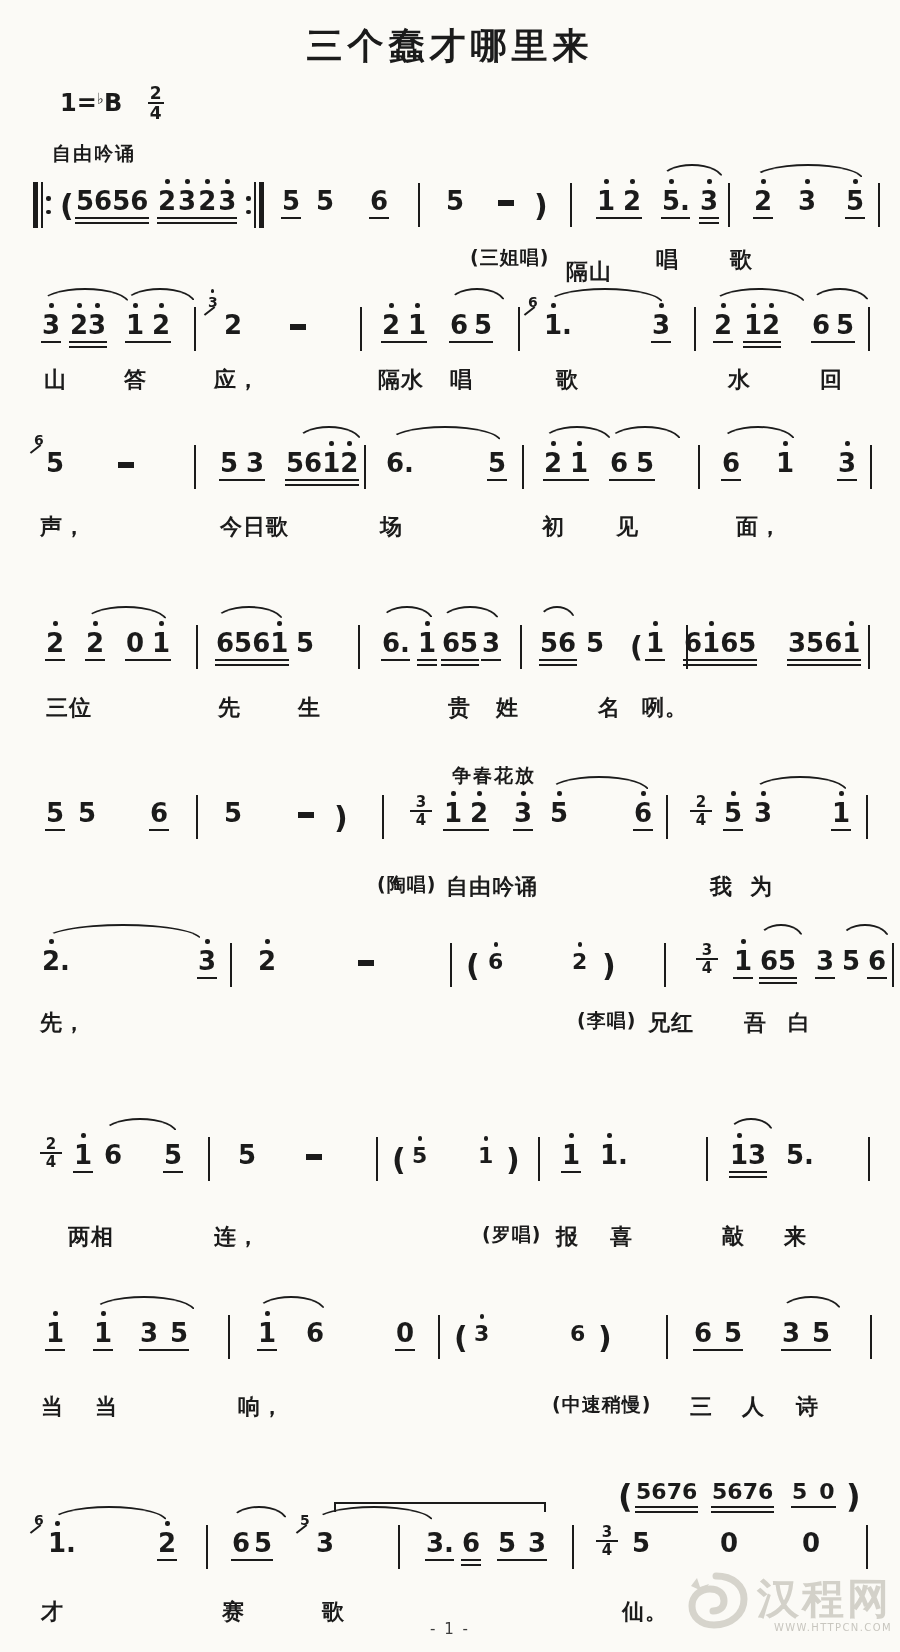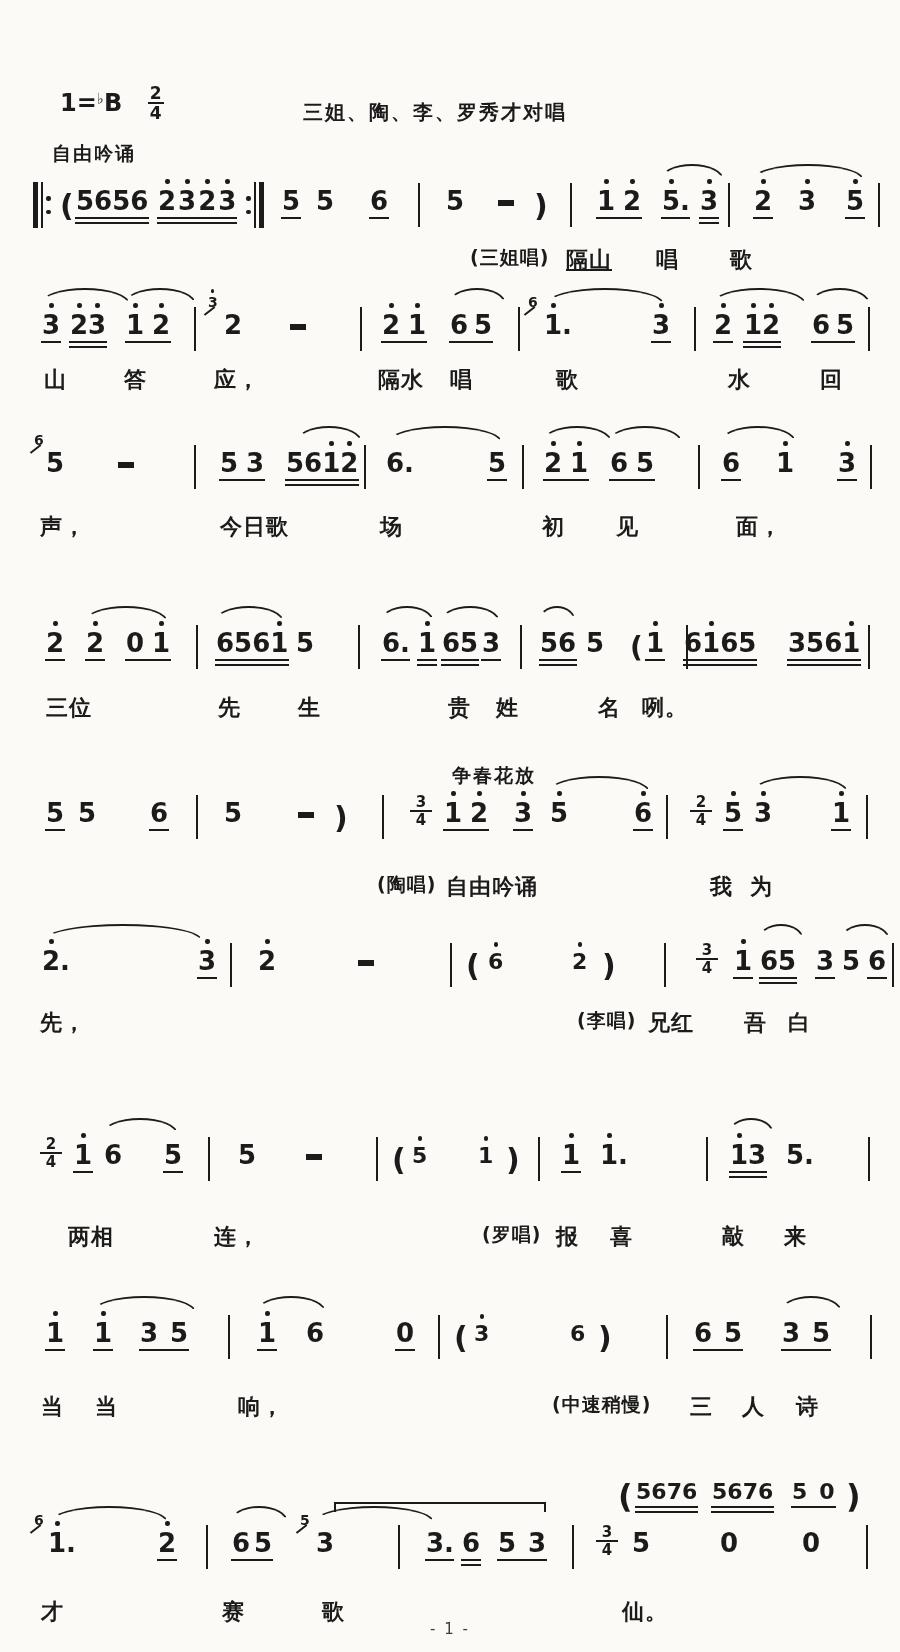--- a/index.html
+++ b/index.html
@@ -46,30 +46,30 @@
   .lyric{position:absolute;font-size:22px;font-weight:700;white-space:nowrap;letter-spacing:1px;}
   .pageno{position:absolute;left:0;right:0;bottom:14px;text-align:center;font-size:15px;color:#3d3d3d;letter-spacing:2px;}
   .wm{position:absolute;right:8px;bottom:8px;display:flex;align-items:center;gap:2px;}
   .wm-name{font-size:42px;font-weight:700;color:#d3d1c9;letter-spacing:3px;line-height:44px;}
   .wm-url{font-size:10px;color:#c8c6bf;letter-spacing:1.4px;text-align:right;margin-top:1px;}
 </style>
 </head>
 <body>
 
 <div class="page">
+  <h1 class="title">三个蠢才哪里来</h1>
 
   <div class="keyrow">
     <span class="key"><span>1=</span><span class="flat">♭</span><span>B</span></span>
     <span class="frac">
       <span class="fn">2</span>
       <span class="fd">4</span>
     </span>
   </div>
 
-  <div class="subtitle">三姐、陶、李、罗秀才对唱</div>
   <div class="tempo">自由吟诵</div>
 
   <div class="score">
       <div class="system" style="top: 152px;">
         <div class="rbar" style="left: 33px;">
           <div class="tk"></div>
           <div class="tn"></div>
           <div class="dots">
             <div class="d8"></div>
             <div class="d8"></div>
@@ -98,21 +98,21 @@
         <div class="note" style="left: 662px;"><span class="dg">5<div class="hd"></div></span><span class="aug">.</span><div class="u1"></div></div>
         <div class="note" style="left: 700px;"><span class="dg">3<div class="hd"></div></span><div class="u1"></div><div class="u2"></div></div>
         <div class="barline" style="left: 728px;"></div>
         <div class="note" style="left: 754px;"><span class="dg">2<div class="hd"></div></span><div class="u1"></div></div>
         <div class="note" style="left: 798px;"><span class="dg">3<div class="hd"></div></span></div>
         <div class="note" style="left: 846px;"><span class="dg">5<div class="hd"></div></span><div class="u1"></div></div>
         <div class="barline" style="left: 878px;"></div>
         <div class="slur" style="left: 660px; width: 64px;"></div>
         <div class="slur" style="left: 752px; width: 112px;"></div>
         <div class="lyric" style="left: 470px; top: 93px; font-size: 19px;">(三姐唱)</div>
-        <div class="lyric" style="left: 566px; top: 93px; text-decoration: underline;">隔山</div>
+        <div class="lyric" style="left: 566px; top: 105px;">隔山</div>
         <div class="lyric" style="left: 656px; top: 93px;">唱</div>
         <div class="lyric" style="left: 730px; top: 93px;">歌</div>
       </div>
       <div class="system" style="top: 276px;">
         <div class="note" style="left: 42px;"><span class="dg">3<div class="hd"></div></span><div class="u1"></div></div>
         <div class="note" style="left: 70px;"><span class="dg">2<div class="hd"></div></span><span class="dg">3<div class="hd"></div></span><div class="u1"></div><div class="u2"></div></div>
         <div class="note" style="left: 126px;"><span class="dg" style="margin-right: 8px;">1<div class="hd"></div></span><span class="dg">2<div class="hd"></div></span><div class="u1"></div></div>
         <div class="barline" style="left: 194px;"></div>
         <div class="grace" style="left: 208px;"><span class="dg">3<div class="hd"></div></span><div class="gsl"></div></div>
         <div class="note" style="left: 224px;"><span class="dg">2</span></div>
@@ -366,13 +366,23 @@
         <div class="brk" style="left: 334px; width: 212px;"></div>
         <div class="lyric" style="left: 41px; top: 103px;">才</div>
         <div class="lyric" style="left: 222px; top: 103px;">赛</div>
         <div class="lyric" style="left: 322px; top: 103px;">歌</div>
         <div class="lyric" style="left: 622px; top: 103px;">仙。</div>
       </div>
     </div>
 
   <div class="pageno">- 1 -</div>
 
+  <div class="wm">
+    <svg width="78" height="78" viewBox="0 0 78 78">
+      <path d="M39 10c17 0 28 10 28 23 0 15-13 26-30 26-13 0-22-8-22-19 0-10 8-17 18-17 9 0 14 5 14 12 0 6-4 10-11 10" fill="none" stroke="#d6d4cc" stroke-width="7" stroke-linecap="round"></path>
+      <path d="M14 20l6-8 3 9 9-3-5 8" fill="#d6d4cc" stroke="none"></path>
+    </svg>
+    <div class="wm-text">
+      <div class="wm-name">汉程网</div>
+      <div class="wm-url">WWW.HTTPCN.COM</div>
+    </div>
+  </div>
 </div>
 
 </body></html>

